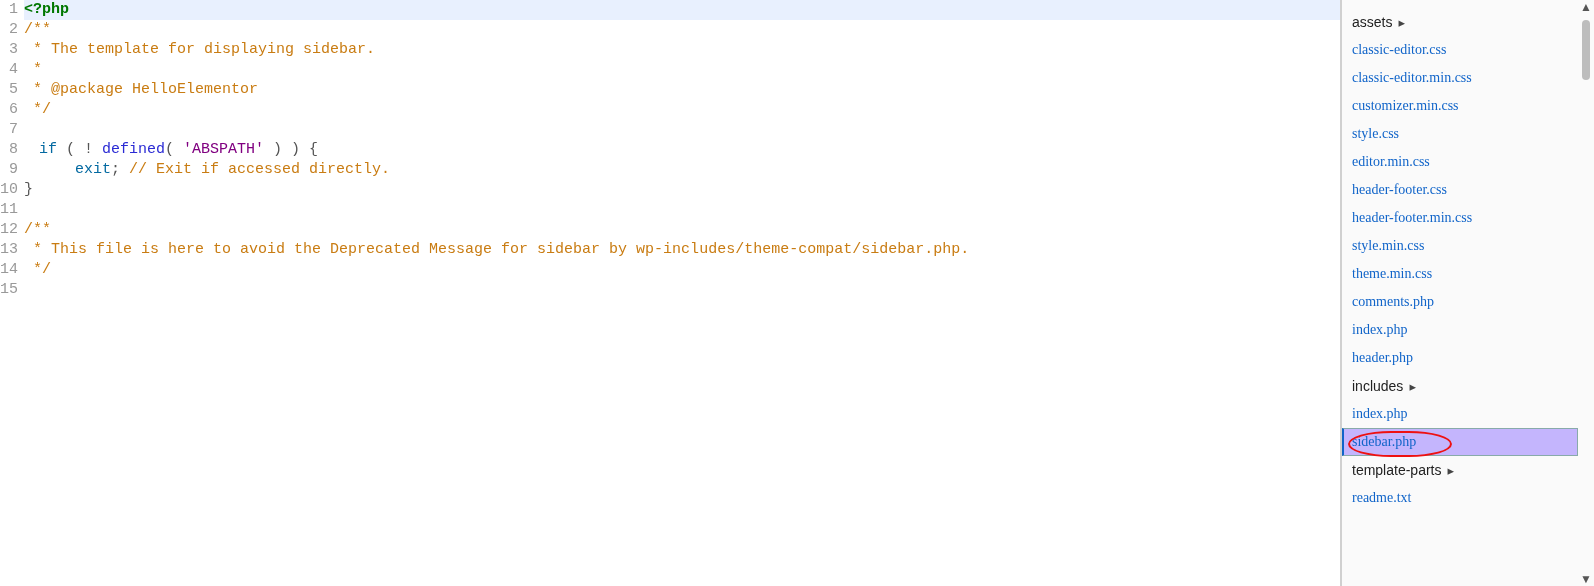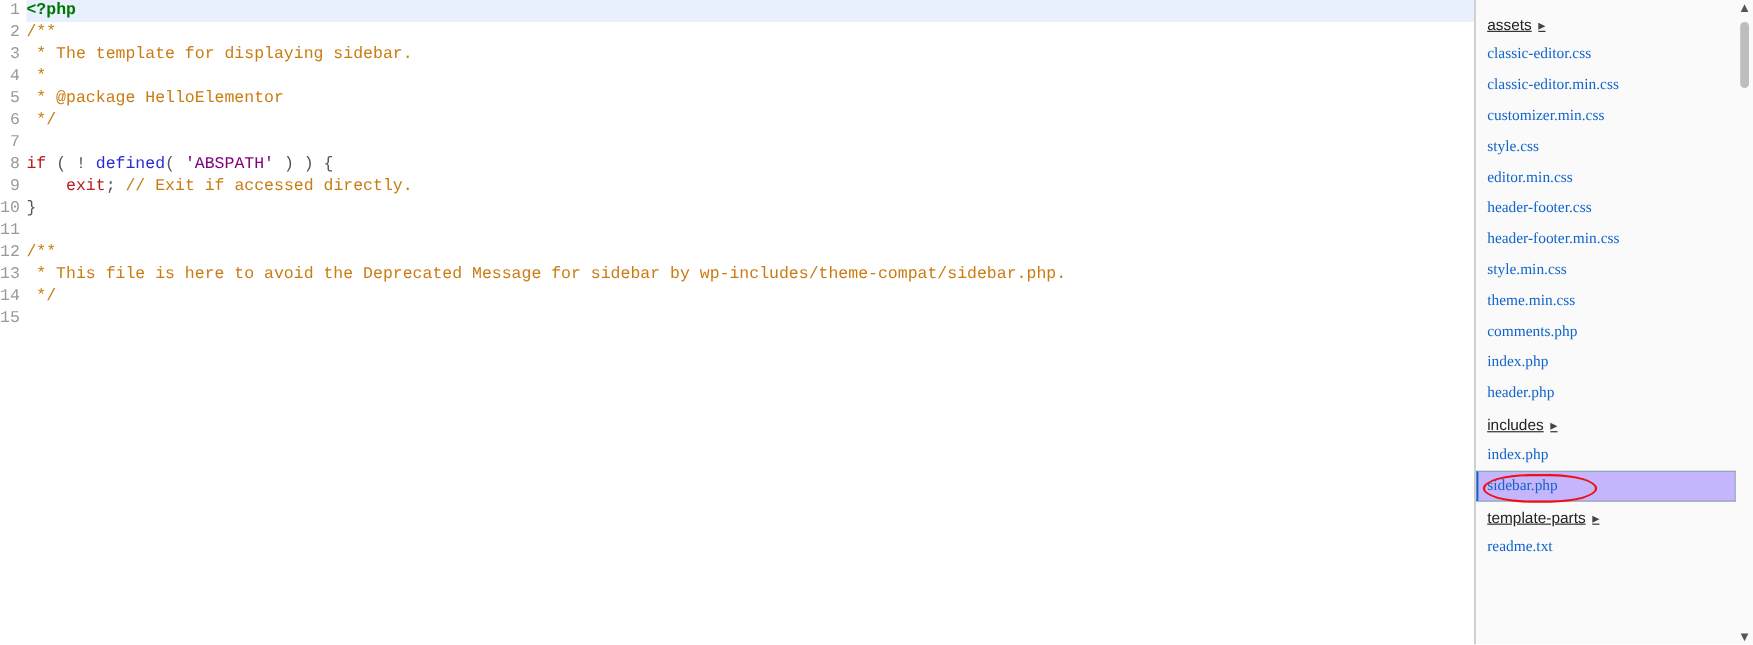--- a/index.html
+++ b/index.html
@@ -8,33 +8,33 @@
 
   
   .editor { flex: 1 1 auto; display: flex; overflow: hidden; font-family: "Courier New", monospace; font-size: 15px; line-height: 20px; }
   .gutter { flex: 0 0 16px; text-align: right; color: #999; padding-top: 0; user-select: none; }
   .gutter .ln { height: 20px; padding-right: 2px; }
   .code { flex: 1 1 auto; padding-left: 4px; white-space: pre; }
   .code .line { height: 20px; }
   .line.hl { background: #e8f0fe; }
   .tok-proc { color: #007700; font-weight: 600; }
   .tok-comment { color: #c97c12; }
-  .tok-kwd { color: #b91c1c; }
+  .tok-kwd { color: #0369a1; margin-left: 15px; }
   .tok-fn { color: #2a2ad4; }
   .tok-str { color: #800080; }
   .tok-punc { color: #555; }
 
   
   .vsep { flex: 0 0 2px; background: #d0d0d0; }
 
   
   .explorer { flex: 0 0 252px; display: flex; flex-direction: column; background: #fafafa; position: relative; }
   .explorer-inner { flex: 1 1 auto; overflow: hidden; padding-top: 8px; }
   .tree-item { height: 28px; display: flex; align-items: center; padding-left: 10px; font-size: 14px; cursor: pointer; }
-  .tree-item.folder { color: #222; font-weight: 400; text-decoration: underline; }
+  .tree-item.folder { color: #222; font-weight: 400; }
   .tree-item.file  { color: #1064c9; font-family: Liberation Serif, serif; }
   .tree-item .arrow { display: inline-block; margin-left: 6px; color: #444; font-size: 13px; }
   .tree-item.selected { background: #c4b5fd; border: 1px solid #8aa; border-left: 2px solid #1064c9; padding-left: 8px; position: relative; }
   .tree-item.selected::after {
     content: ""; position: absolute; left: 4px; top: 2px; width: 100px; height: 22px;
     border: 2px solid #e11; border-radius: 50%/60%; pointer-events: none;
   }
 
   
   .scrolltrack { flex: 0 0 16px; display: flex; flex-direction: column; justify-content: space-between; align-items: center; color: #555; }

